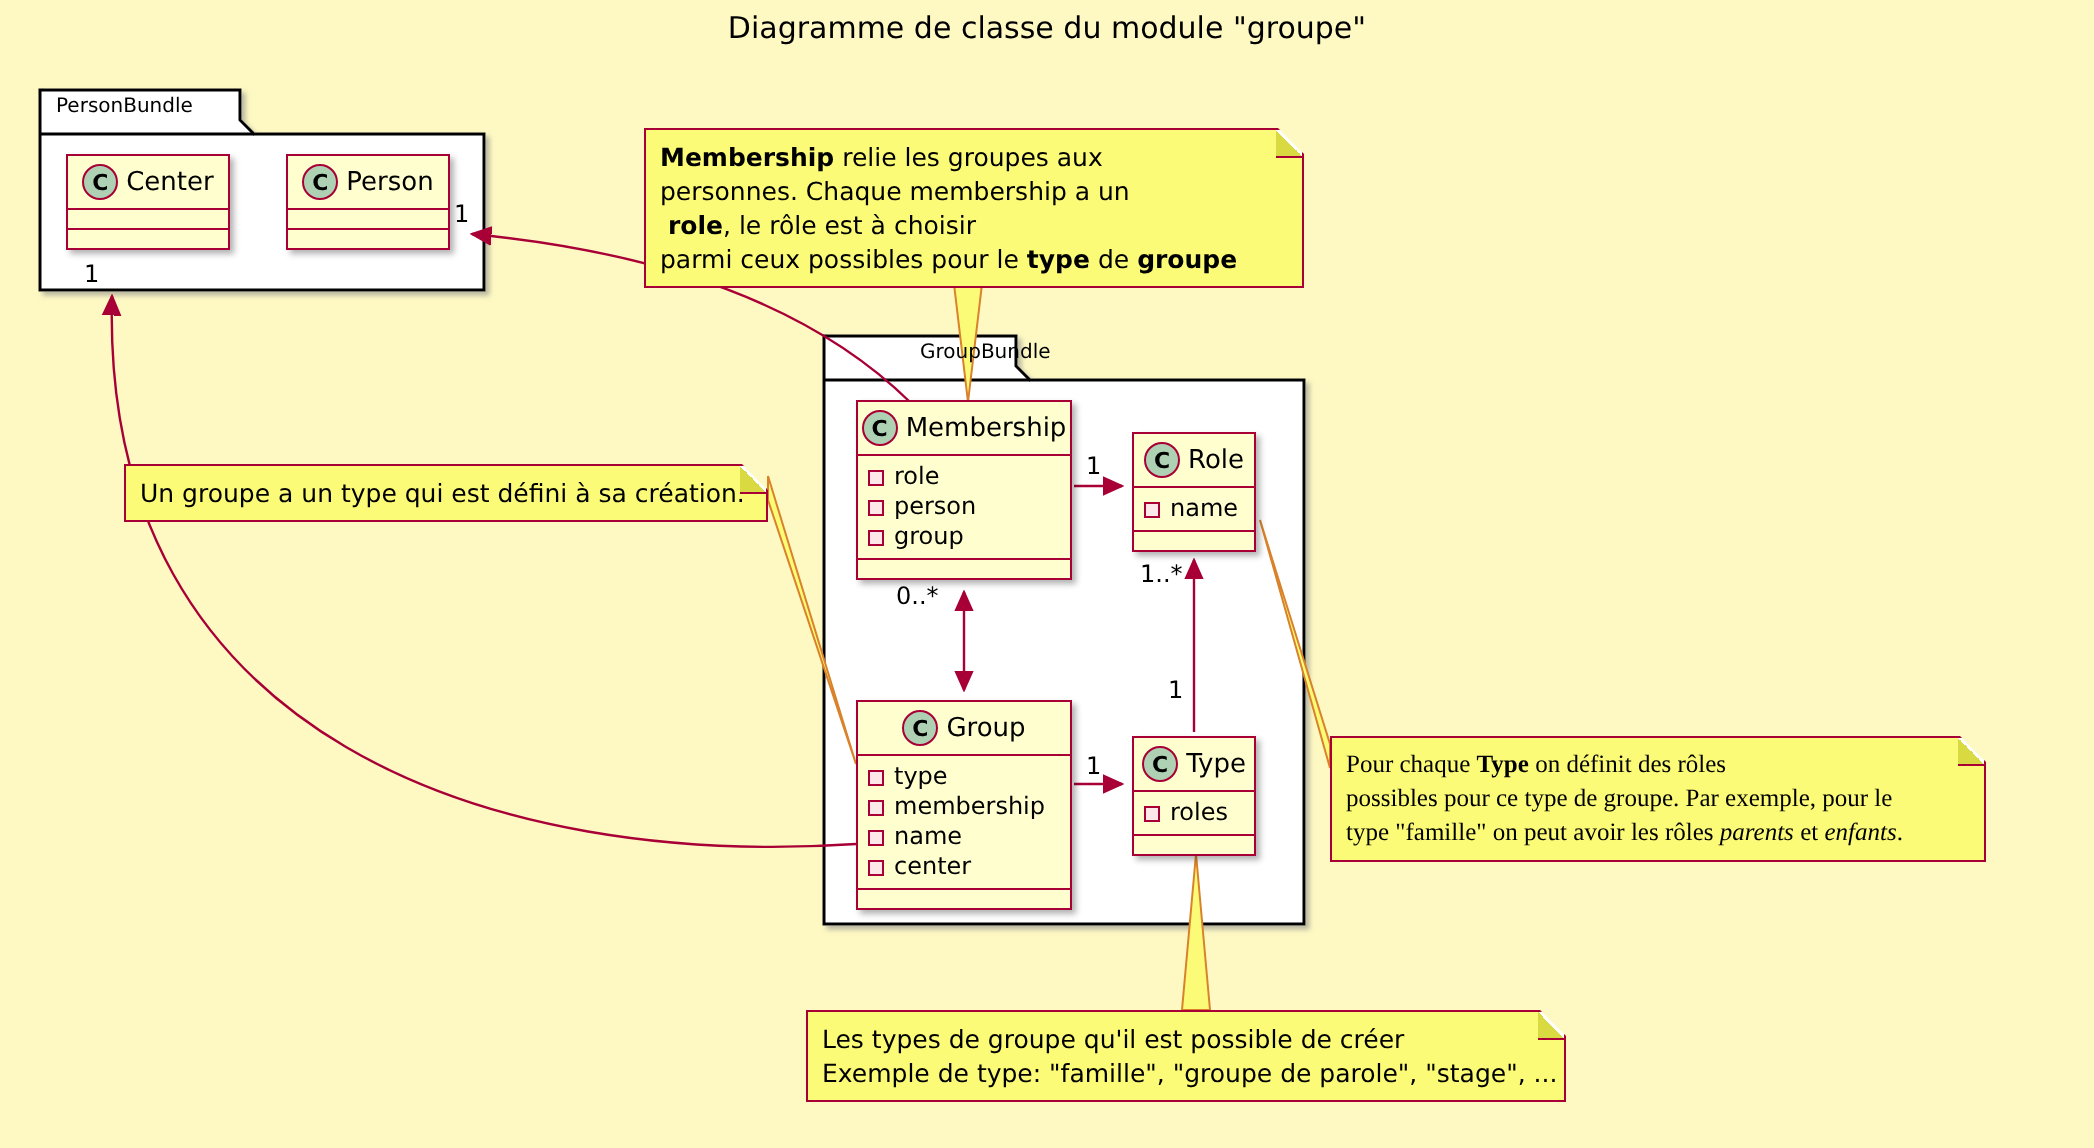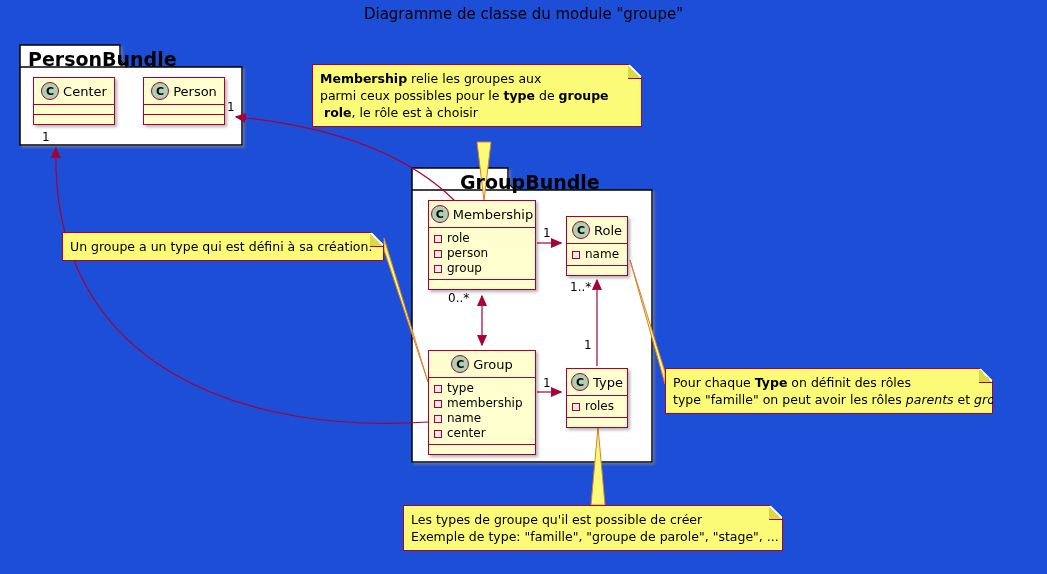--- a/index.html
+++ b/index.html
@@ -1,23 +1,23 @@
 <!DOCTYPE html>
 <html><head>
 <meta charset="utf-8">
 <style>
   html,body{margin:0;padding:0;background:#ffffff;}
-  .canvas{position:relative;width:1047px;height:574px;background:#1d4ed8;
+  .canvas{position:relative;width:1047px;height:574px;background:#fef9c3;
           font-family:"DejaVu Sans", sans-serif; overflow:hidden;}
   .layer{position:absolute;left:0;top:0;}
 
   .title{position:absolute;top:5px;left:0;width:100%;text-align:center;
          font-size:15px;color:#000;}
 
-  .pkg-label{position:absolute;font-size:19px;font-weight:bold;color:#000;}
+  .pkg-label{position:absolute;font-size:10px;font-weight:normal;color:#000;}
 
   .uml-class{position:absolute;background:#FEFECE;border:1.5px solid #A80036;
              box-shadow:2px 2px 3px rgba(0,0,0,0.3);box-sizing:border-box;}
   .class-title{display:flex;align-items:center;justify-content:center;gap:4px;
                padding:4px 5px;border-bottom:1px solid #A80036;font-size:13px;color:#000;}
   .c-icon{width:16px;height:16px;min-width:16px;border-radius:50%;background:#ADD1B2;
           border:1px solid #A80036;display:flex;align-items:center;justify-content:center;
           font-size:11px;font-weight:bold;color:#000;}
   .sec{border-bottom:1px solid #A80036;padding:3px 5px;}
   .sec.methods{border-bottom:none;height:9px;padding:0;}
@@ -163,36 +163,38 @@
     </div>
     <div class="sec attrs">
       <div class="attr">
         <span class="f-icon"></span>
         <span>roles</span>
       </div>
     </div>
     <div class="sec methods"></div>
   </div>
 
-  <div class="note" style="left:312px;top:64px;width:330px;">
+  <div class="note" style="left:322px;top:64px;width:330px;">
     <span class="note-fold"></span>
     <div class="nl"><span class="b">Membership</span><span> relie les groupes aux</span></div>
+    <div class="nl"><span>personnes. Chaque membership a un</span></div>
+    <div class="nl"><span> </span><span class="b">role</span><span>, le rôle est à choisir</span></div>
     <div class="nl"><span>parmi ceux possibles pour le </span><span class="b">type</span><span> de </span><span class="b">groupe</span></div>
-    <div class="nl"><span> </span><span class="b">role</span><span>, le rôle est à choisir</span></div>
   </div>
 
   <div class="note" style="left:62px;top:232px;width:322px;">
     <span class="note-fold"></span>
     <div class="nl"><span>Un groupe a un type qui est défini à sa création.</span></div>
   </div>
 
-  <div class="note" style="left:665px;top:368px;width:328px;">
+  <div class="note" style="left:665px;top:368px;width:328px;font-family:Liberation Serif, serif;">
     <span class="note-fold"></span>
     <div class="nl"><span>Pour chaque </span><span class="b">Type</span><span> on définit des rôles</span></div>
-    <div class="nl"><span>type "famille" on peut avoir les rôles </span><span class="i">parents</span><span> et </span><span class="i">groupes</span><span>.</span></div>
+    <div class="nl"><span>possibles pour ce type de groupe. Par exemple, pour le</span></div>
+    <div class="nl"><span>type "famille" on peut avoir les rôles </span><span class="i">parents</span><span> et </span><span class="i">enfants</span><span>.</span></div>
   </div>
 
   <div class="note" style="left:403px;top:505px;width:380px;">
     <span class="note-fold"></span>
     <div class="nl"><span>Les types de groupe qu'il est possible de créer</span></div>
     <div class="nl"><span>Exemple de type: "famille", "groupe de parole", "stage", ...</span></div>
   </div>
 
   <div class="mult" style="left:227px;top:100px;">1</div>
   <div class="mult" style="left:42px;top:130px;">1</div>

